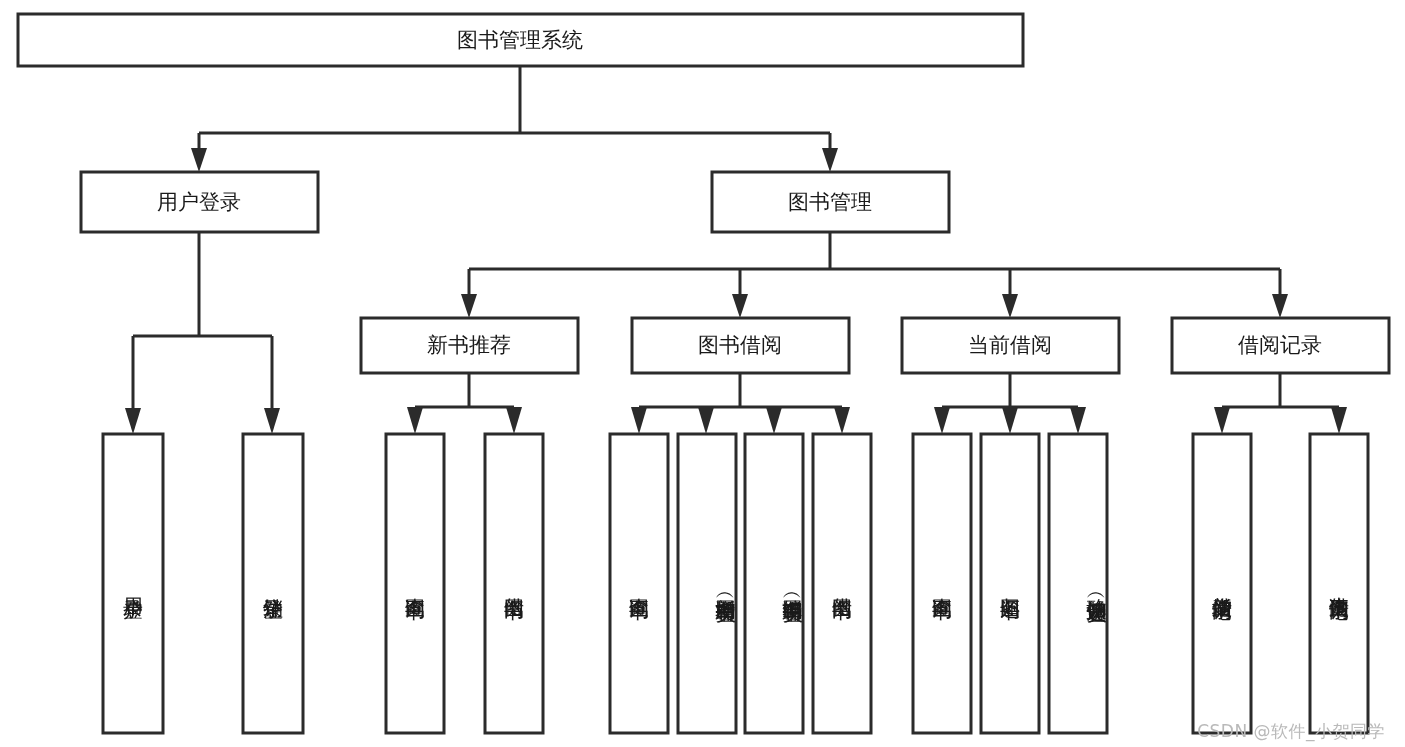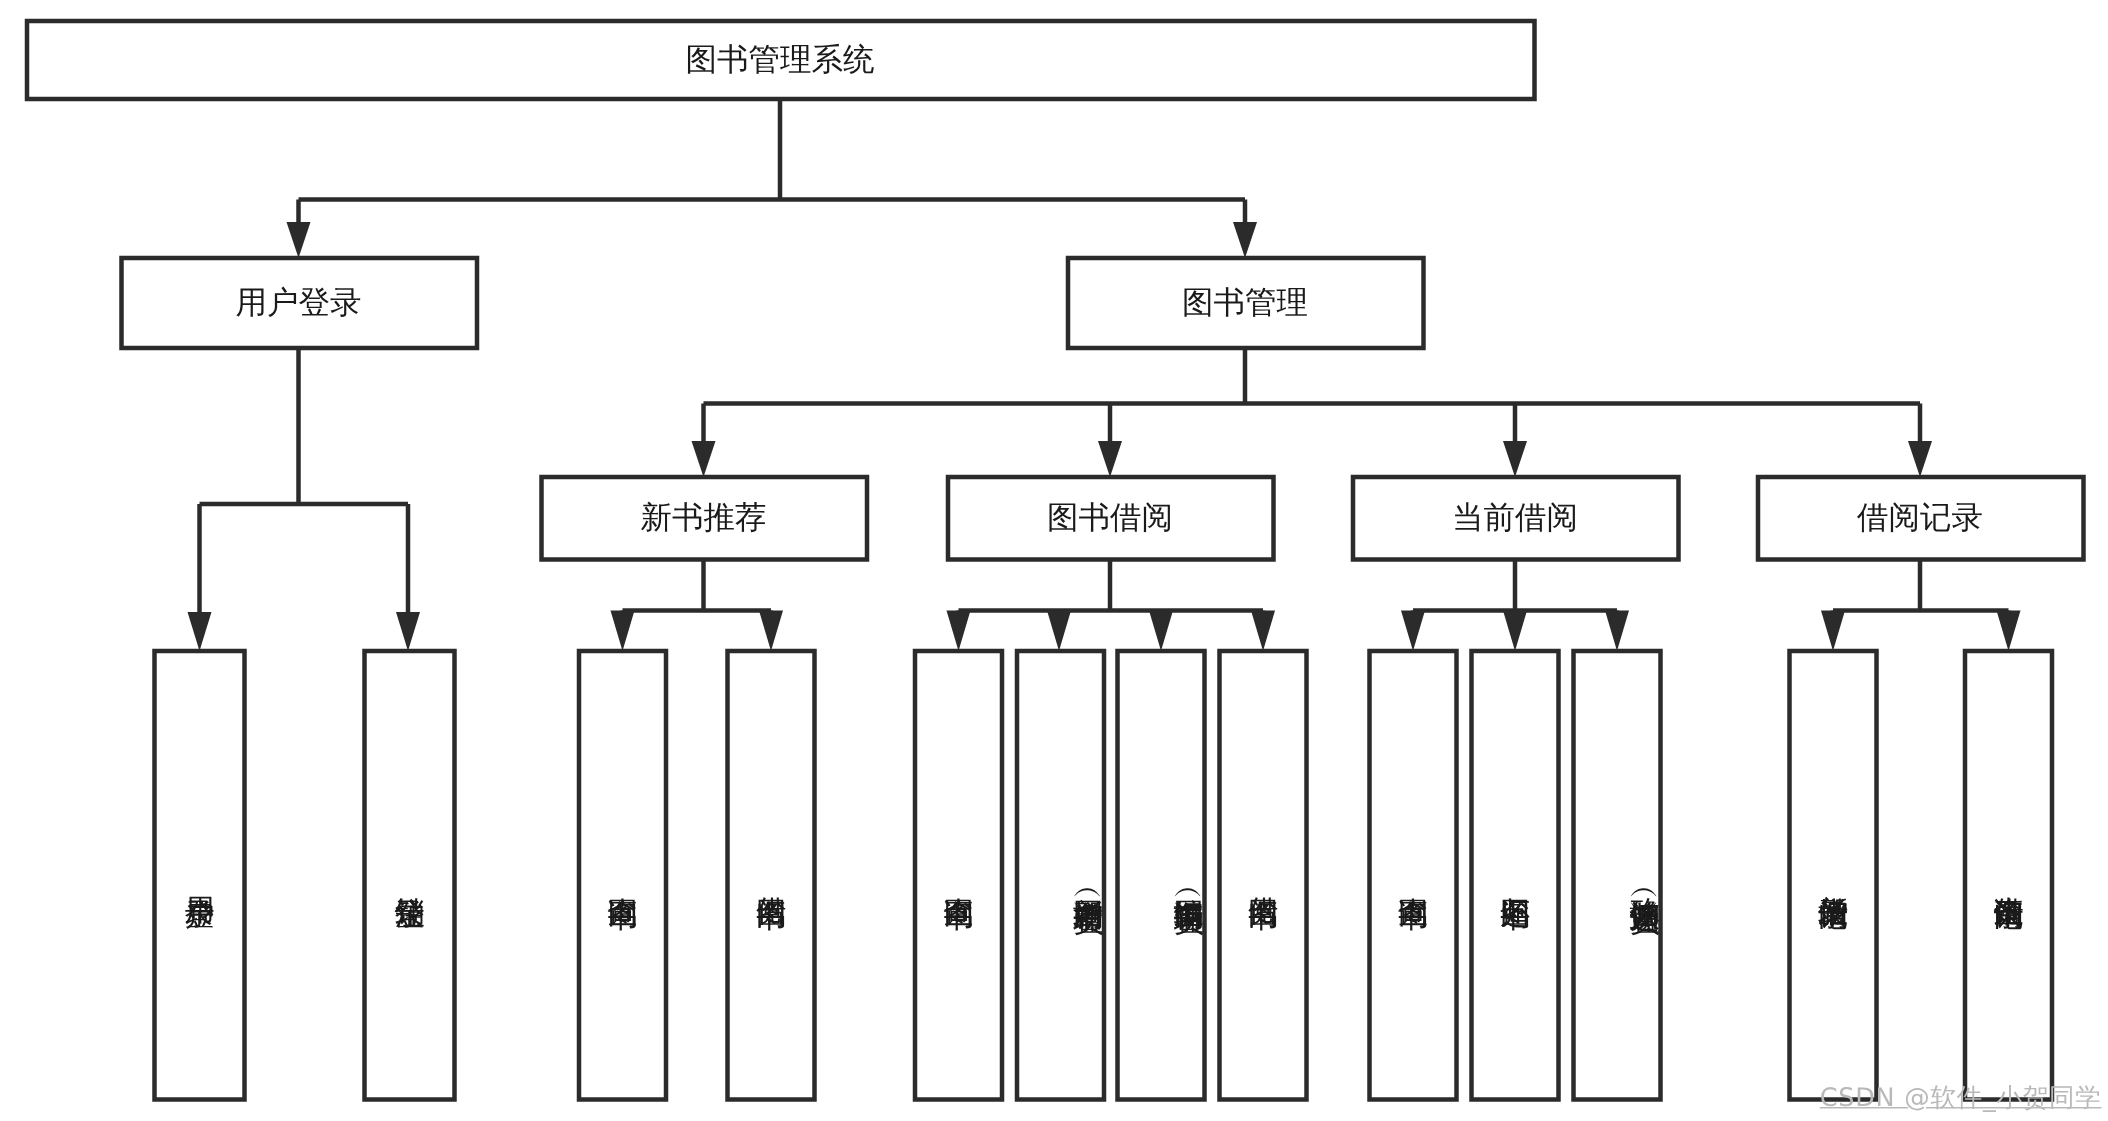--- a/index.html
+++ b/index.html
@@ -59,28 +59,27 @@
     color: #1a1a1a;
     writing-mode: vertical-rl;
     text-orientation: upright;
     letter-spacing: 0.04em;
     white-space: nowrap;
     text-align: center;
     pointer-events: none;
   }
   .watermark {
     position: absolute;
-    right: 4px;
+    right: 20px;
     bottom: 4px;
     font-family: "DejaVu Sans", "Liberation Sans", sans-serif;
     font-size: 17px;
     color: #b9b9b9;
     letter-spacing: 0.5px;
     white-space: nowrap;
-    text-decoration: underline;
   }
 </style>
 </head>
 <body>
 
 <div id="diagram-root">
 
   <svg class="diagram-canvas" viewBox="0 0 1405 747" xmlns="http://www.w3.org/2000/svg">
 
     <g>

